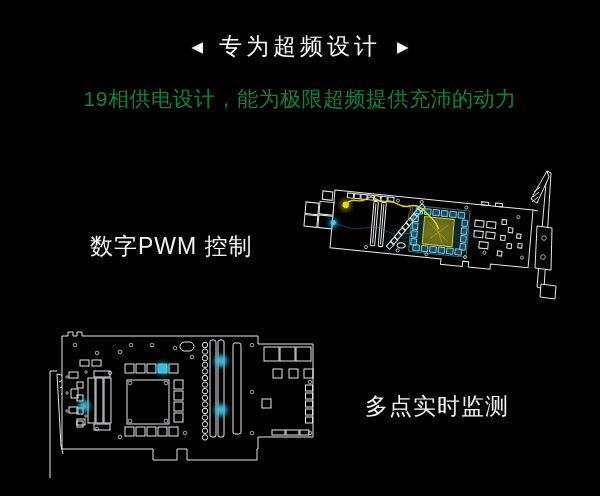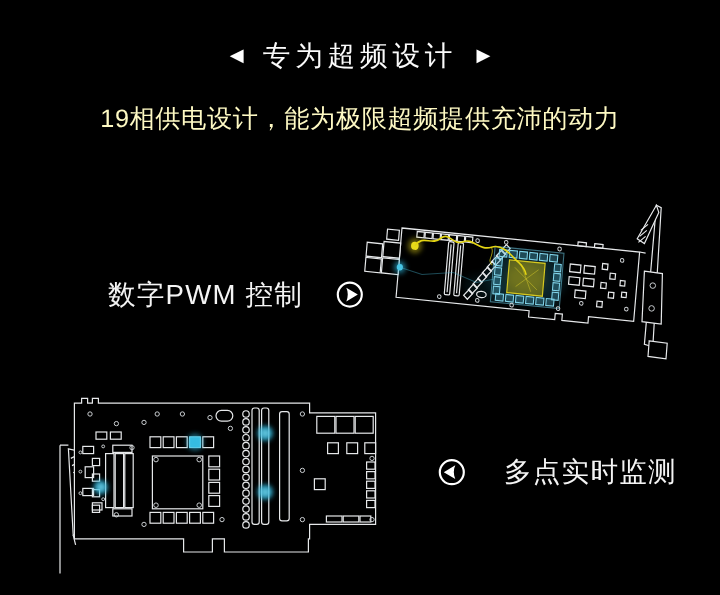--- a/index.html
+++ b/index.html
@@ -11,26 +11,26 @@
   .stage{position:absolute;left:0;top:0;width:600px;height:496px;background:#000;}
   .title-row{
     position:absolute;left:0;top:30px;width:600px;
     display:flex;justify-content:center;align-items:center;gap:16px;
     color:#fafafa;
   }
   .title-row .glyph-arrow{font-size:15px;line-height:1;color:#fff;}
   .page-title{font-size:23px;letter-spacing:4px;font-weight:400;line-height:32px;white-space:nowrap;}
   .page-subtitle{
     position:absolute;left:0;top:85px;width:600px;text-align:center;
-    font-size:21px;letter-spacing:.5px;color:#fef9c3;white-space:nowrap;
+    font-size:21px;letter-spacing:.5px;color:#15803d;white-space:nowrap;
   }
-  .feature-row{position:absolute;display:flex;align-items:center;}
+  .feature-row{position:absolute;display:flex;align-items:center;flex-direction:column;}
   .feature-row .label{font-size:23px;color:#f4f4f4;letter-spacing:1px;white-space:nowrap;}
   .row-pwm{left:90px;top:231px;gap:27px;height:28px;}
-  .row-monitor{left:365px;top:379px;gap:32px;height:28px;}
+  .row-monitor{left:365px;top:379px;gap:12px;height:28px;}
   .circle-icon{display:block;}
   svg{display:block;}
   .card-svg{position:absolute;}
   #top-card{left:285px;top:158px;}
   #bottom-card{left:40px;top:330px;}
   .wline{stroke:#e6e8ea;stroke-width:1;fill:none;}
   .wfill{stroke:#e6e8ea;stroke-width:1;fill:#000;}
   .screw{stroke:#cfd3d6;stroke-width:.8;fill:none;}
 </style>
 </head>

